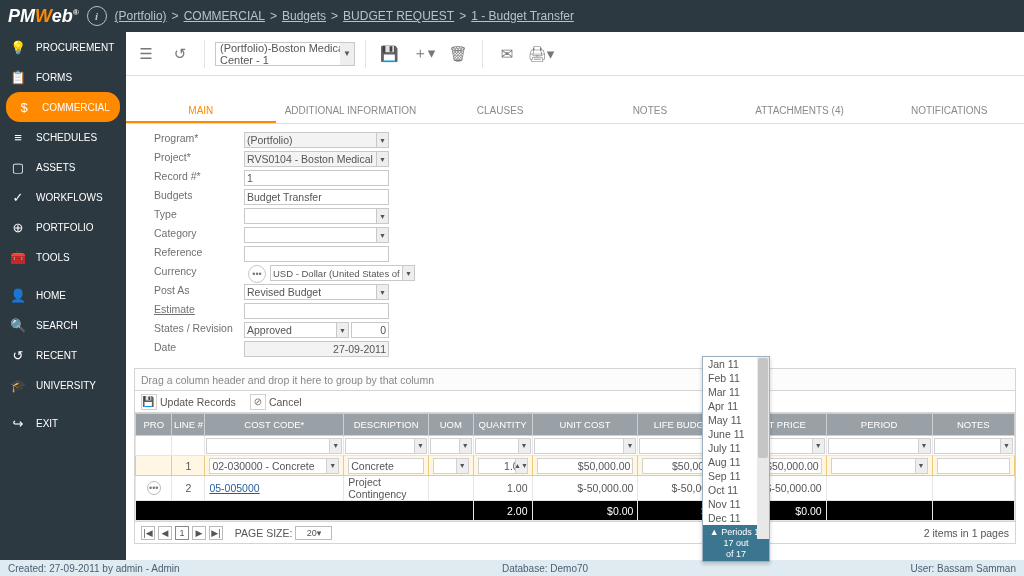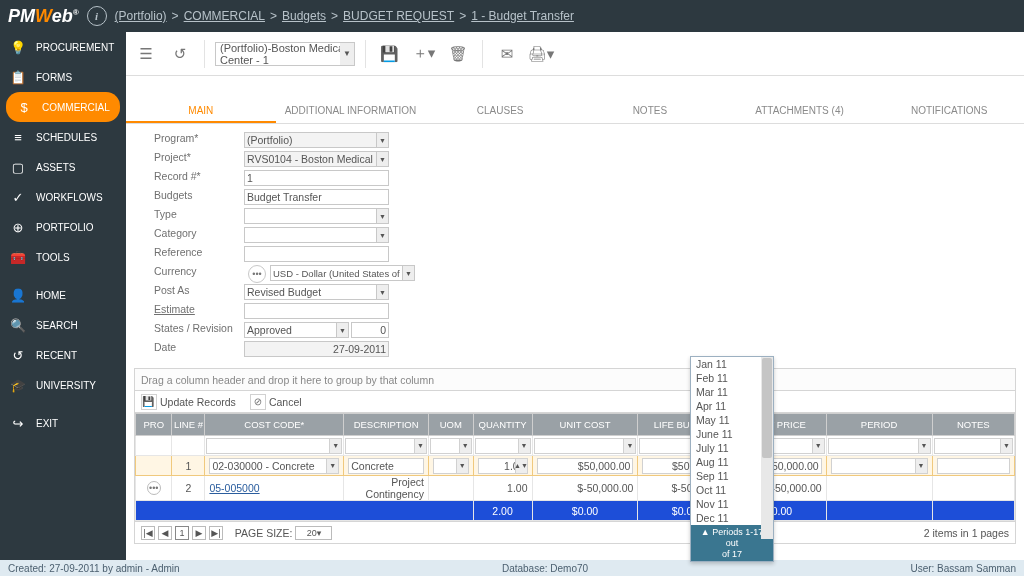--- a/index.html
+++ b/index.html
@@ -39,25 +39,25 @@
 .grid-actions .act { display:flex; align-items:center; gap:3px; cursor:pointer;}
 .grid { width:100%; border-collapse:collapse;}
 .grid th { background:#9aa1a6; color:#fff; font-weight:normal; font-size:9.5px; height:22px; border:1px solid #cfcfcf; text-align:center;}
 .grid td { border:1px solid #e6e6e6; height:20px; font-size:10.5px; text-align:right; padding:0 4px;}
 .grid .filter-row td { background:#fff; padding:1px;}
 .filter-cell { height:16px; border:1px solid #d1d1d1; display:flex; align-items:center; position:relative;}
 .filter-cell .arr{ position:absolute;right:0;top:0;bottom:0;width:12px;background:#eee;border-left:1px solid #d1d1d1;display:flex;align-items:center;justify-content:center;font-size:7px;}
 tr.edit-row td { background:#fff6e4; border:1px solid #f0c97d;}
 tr.edit-row .inp { height:16px; border:1px solid #d1d1d1; background:#fff; width:100%; display:flex; align-items:center; padding:0 2px; position:relative;}
 tr.edit-row .inp .arr{position:absolute;right:0;top:0;bottom:0;width:12px;background:#eee;border-left:1px solid #d1d1d1;display:flex;align-items:center;justify-content:center;font-size:7px;}
-.totals td { background:#1d4ed8; color:#fff; font-weight:normal; text-align:center; font-size:10.5px;}
+.totals td { background:#000000; color:#fff; font-weight:normal; text-align:right; font-size:10.5px;}
 .pager { height:22px; display:flex; align-items:center; padding:0 6px; font-size:10.5px; border-top:1px solid #d5d5d5; justify-content:space-between;}
 .pager .pg-ctrl{display:flex;align-items:center;gap:3px;}
 .pg-box{width:14px;height:14px;border:1px solid #bbb;display:inline-flex;align-items:center;justify-content:center;font-size:9px;}
-.dropdown { position:absolute; width:84px; background:#fff; border:1px solid #9cb0c1; font-size:10.5px; box-shadow:0 2px 4px rgba(0,0,0,.2); z-index:50;}
+.dropdown { position:absolute; width:68px; background:#fff; border:1px solid #9cb0c1; font-size:10.5px; box-shadow:0 2px 4px rgba(0,0,0,.2); z-index:50;margin-left:12px;}
 .dropdown .dd-item { padding:1px 5px; cursor:pointer;}
 .dd-footer{background:#3a7690;color:#fff;text-align:center;font-size:9px;padding:2px 3px;line-height:1.2;}
 .dd-scroll{position:absolute;right:0;top:0;bottom:22px;width:12px;background:#e8e8e8;}
 .dd-thumb{position:absolute;right:1px;top:1px;width:10px;height:100px;background:#c5c5c5;border-radius:2px;}
 .footer { position:absolute; left:0; right:0; bottom:0; height:16px; background:#dfeaf1; font-size:10px; color:#4c6070; display:flex; align-items:center; padding:0 8px; justify-content:space-between;}
 .underline{text-decoration:underline;}
 .mini-icon{width:16px;height:16px;display:inline-flex;align-items:center;justify-content:center;border:1px solid #d1d1d1;font-size:10px;color:#777;}
 .lnk{color:#2a5d9e;text-decoration:underline;cursor:pointer;text-align:left!important;}
 </style>
 </head>
@@ -381,21 +381,21 @@
               </div>
             </td>
         <td>
               <div class="inp"></div>
             </td>
       </tr>
       <tr>
         <td style="text-align:center"><span class="ellips" style="width:14px;height:14px;border-color:#bbb">•••</span></td>
         <td style="text-align:center">2</td>
         <td class="lnk">05-005000</td>
-        <td style="text-align:right">Project Contingency</td>
+        <td style="text-align:left">Project Contingency</td>
         <td></td>
         <td>1.00</td>
         <td>$-50,000.00</td>
         <td>$-50,000.00</td>
         <td>$-50,000.00</td>
         <td></td>
             <td></td>
       </tr>
       <tr class="totals">
         <td colspan="5"></td>

